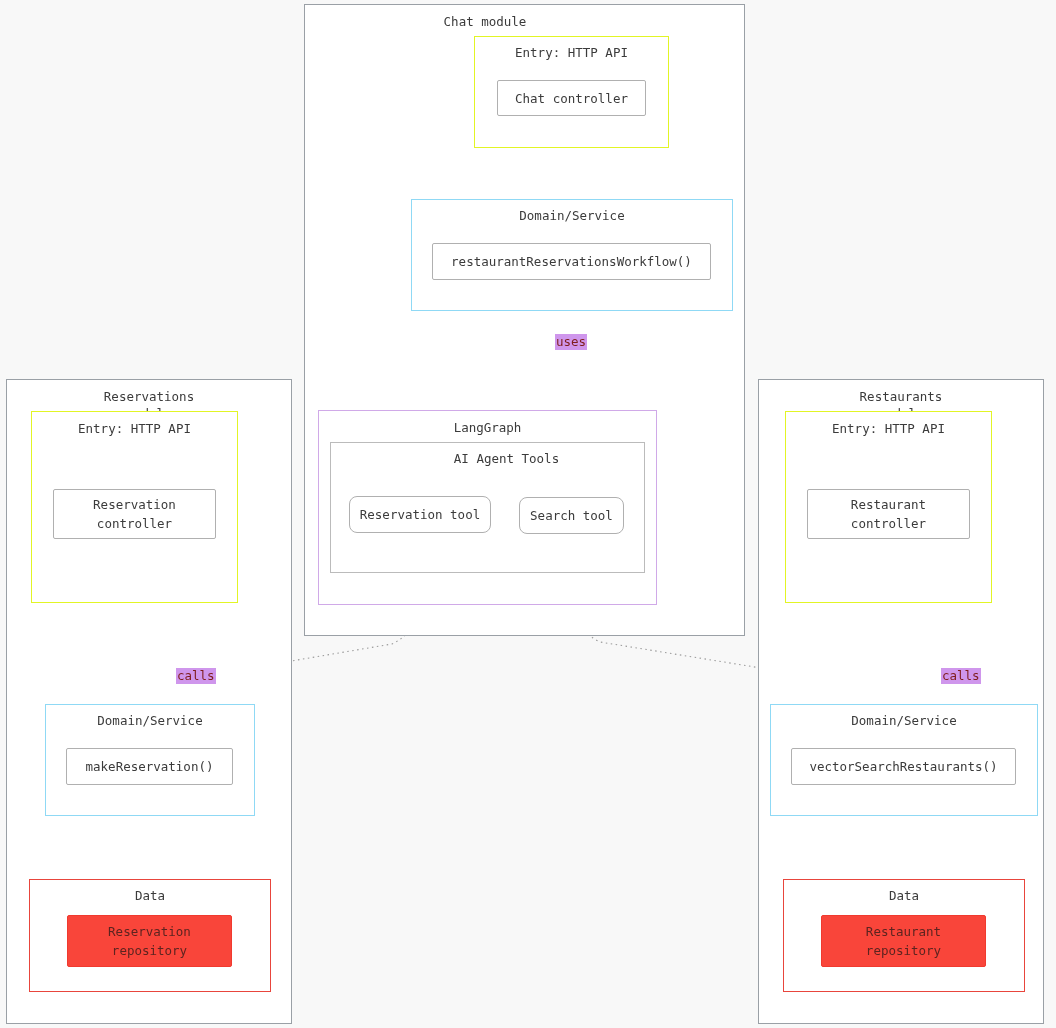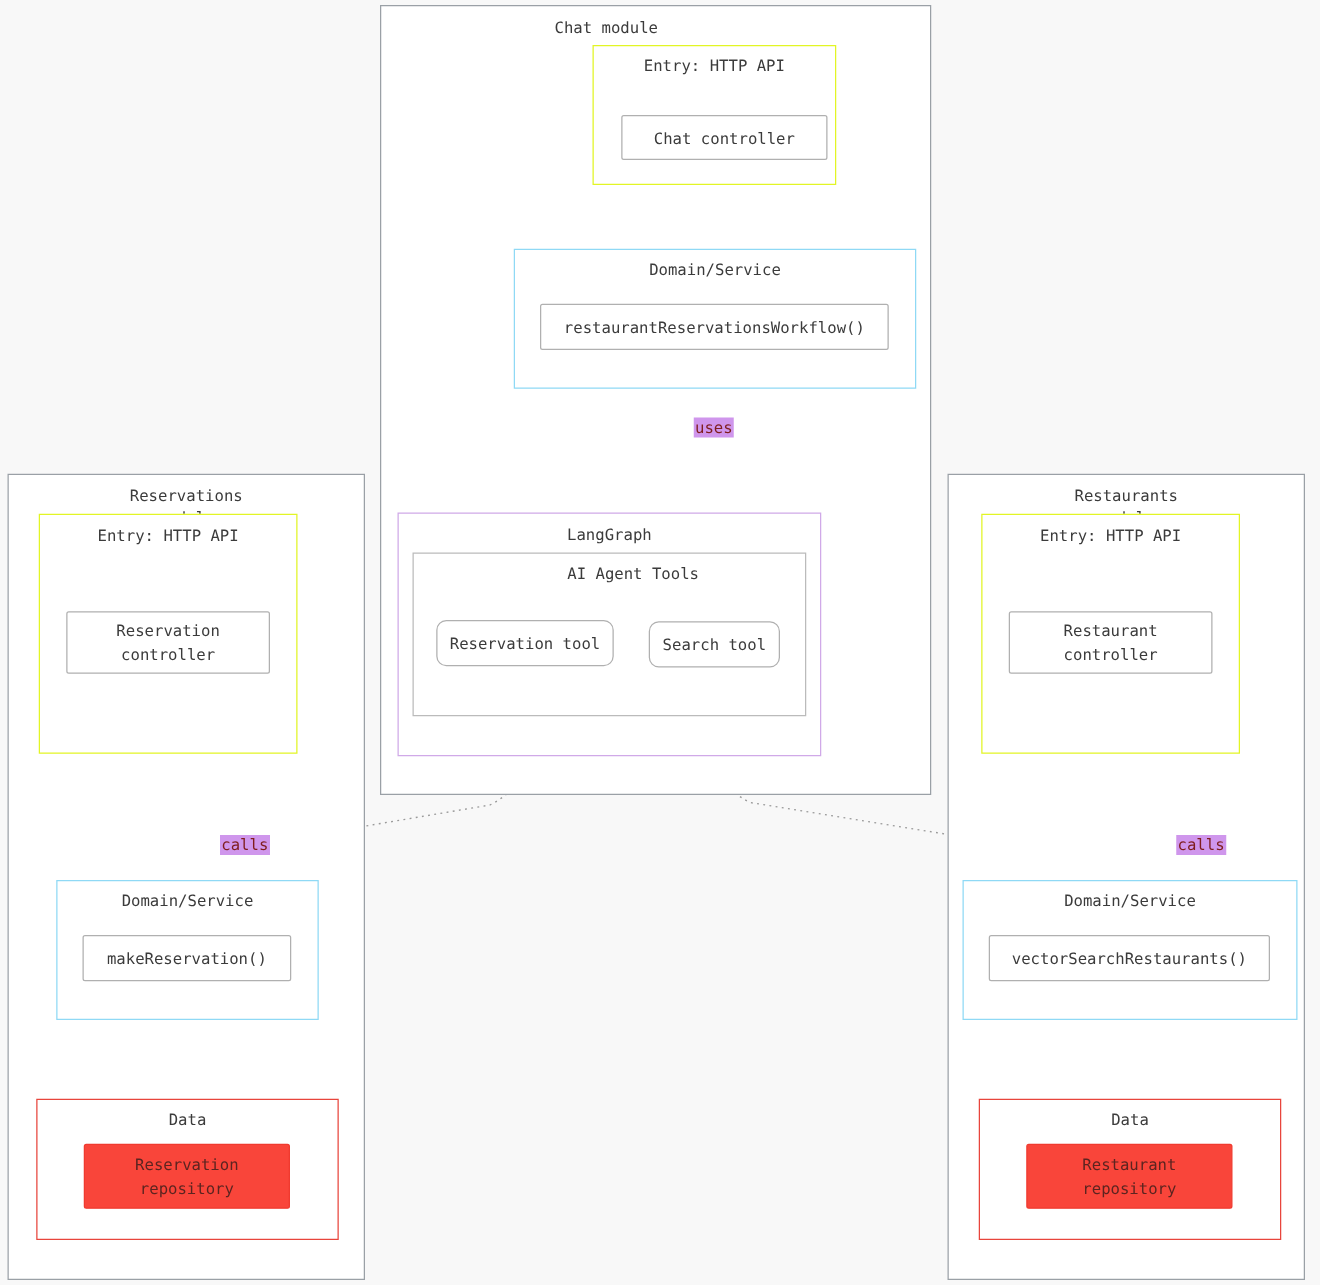--- a/index.html
+++ b/index.html
@@ -109,21 +109,21 @@
   <path d="M 420,534 L 420,600 Q 420,630 392,644 L 250,668 Q 205,676 185,695 Q 172,708 172,730 L 172,742" fill="none" stroke="#9a9a9a" stroke-width="1.1" stroke-dasharray="1.5 3.5" marker-end="url(#arrow-dotted)"></path>
 
   <path d="M 572,534 L 572,598 Q 572,628 600,642 L 860,684 Q 920,696 936,714 Q 948,728 941,742 L 932,750" fill="none" stroke="#9a9a9a" stroke-width="1.1" stroke-dasharray="1.5 3.5" marker-end="url(#arrow-dotted)"></path>
 </svg>
 
 <div class="cluster outer" style="left:304px; top:4px; width:441px; height:632px;"></div>
 <div class="cluster-title" style="left:304px; top:13px; width:362px;">Chat module</div>
 
 <div class="cluster entry" style="left:474px; top:36px; width:195px; height:112px;"></div>
 <div class="cluster-title" style="left:474px; top:44px; width:195px;">Entry: HTTP API</div>
-<div class="node" style="left:497px; top:92px; width:165px; height:36px;">Chat controller</div>
+<div class="node" style="left:497px; top:80px; width:149px; height:36px;">Chat controller</div>
 
 <div class="cluster domain" style="left:411px; top:199px; width:322px; height:112px;"></div>
 <div class="cluster-title" style="left:411px; top:207px; width:322px;">Domain/Service</div>
 <div class="node" style="left:432px; top:243px; width:279px; height:37px;">restaurantReservationsWorkflow()</div>
 
 <div class="edge-label" style="left:555px; top:334px;">uses</div>
 
 <div class="cluster langgraph" style="left:318px; top:410px; width:339px; height:195px;"></div>
 <div class="cluster-title" style="left:318px; top:419px; width:339px;">LangGraph</div>
 

